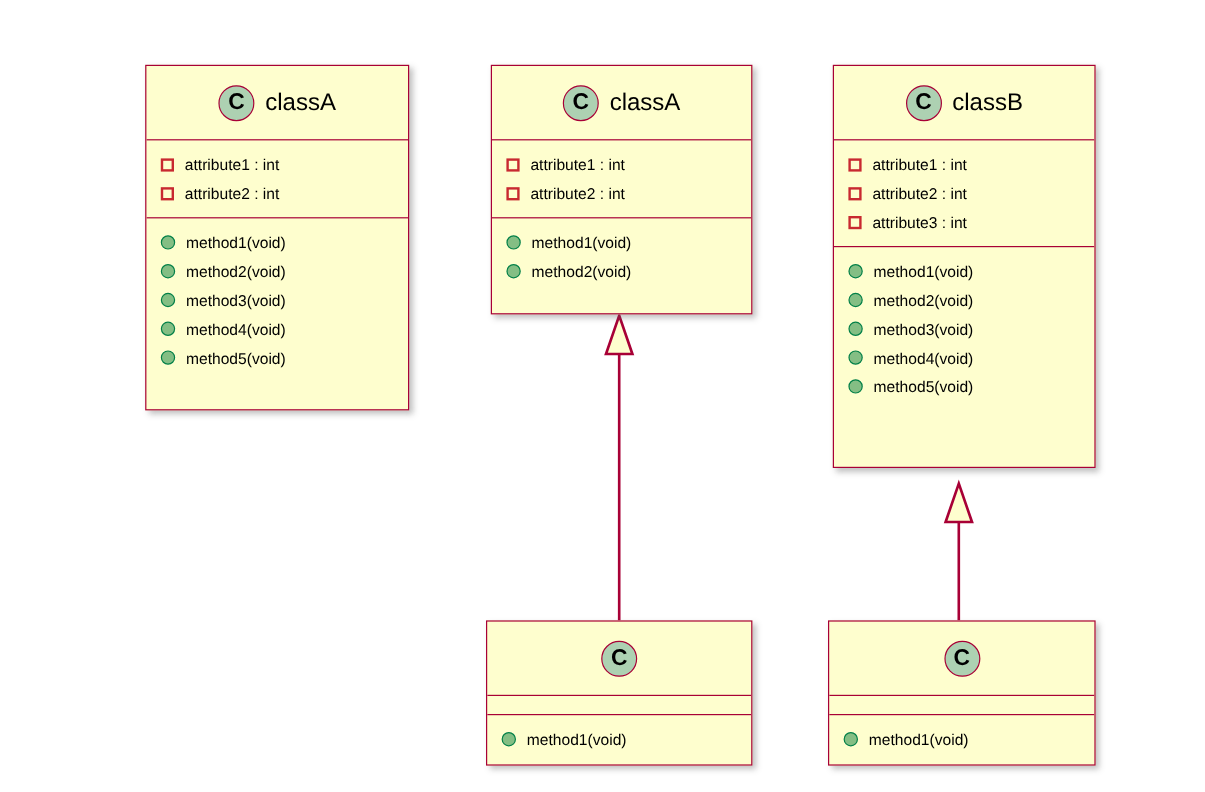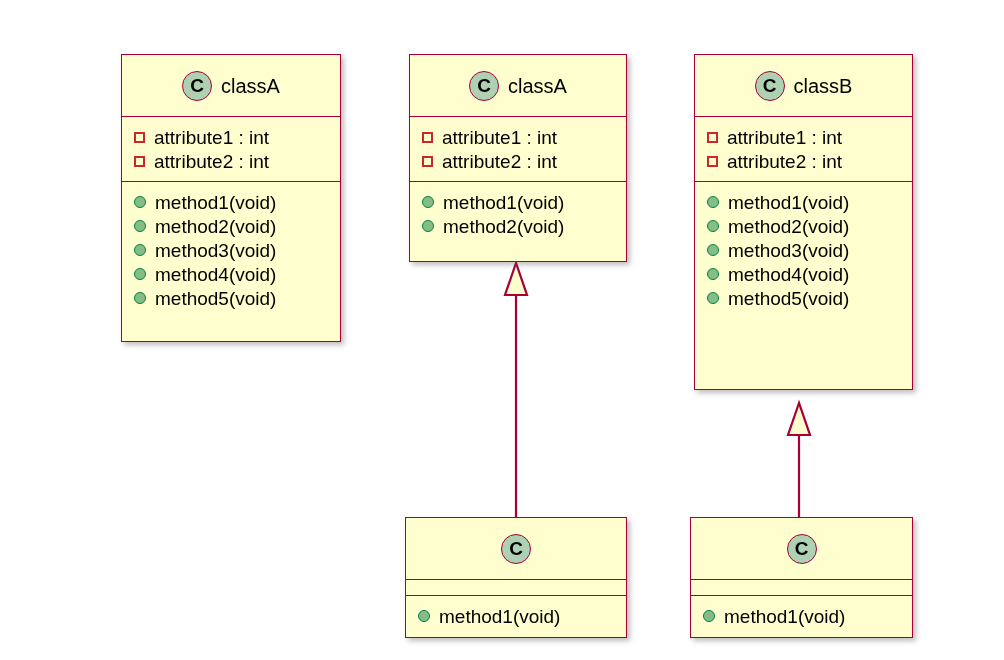--- a/index.html
+++ b/index.html
@@ -94,21 +94,21 @@
     padding: 0;
   }
 
   .member-row {
     display: flex;
     align-items: center;
     height: 24px;
     white-space: nowrap;
   }
   .member-label {
-    font-size: 19px;
+    font-size: 13px;
     color: #000000;
     margin-left: 9px;
     line-height: 1;
   }
 
   
   .icon-private-field {
     width: 11px;
     height: 11px;
     box-sizing: border-box;
@@ -219,20 +219,24 @@
     </div>
     <div class="uml-compartment attrs">
       <div class="member-row">
         <span class="icon-private-field"></span>
         <span class="member-label">attribute1 : int</span>
       </div>
       <div class="member-row">
         <span class="icon-private-field"></span>
         <span class="member-label">attribute2 : int</span>
       </div>
+      <div class="member-row">
+        <span class="icon-private-field"></span>
+        <span class="member-label">attribute3 : int</span>
+      </div>
     </div>
     <div class="uml-compartment methods">
       <div class="member-row">
         <span class="icon-public-method"></span>
         <span class="member-label">method1(void)</span>
       </div>
       <div class="member-row">
         <span class="icon-public-method"></span>
         <span class="member-label">method2(void)</span>
       </div>

